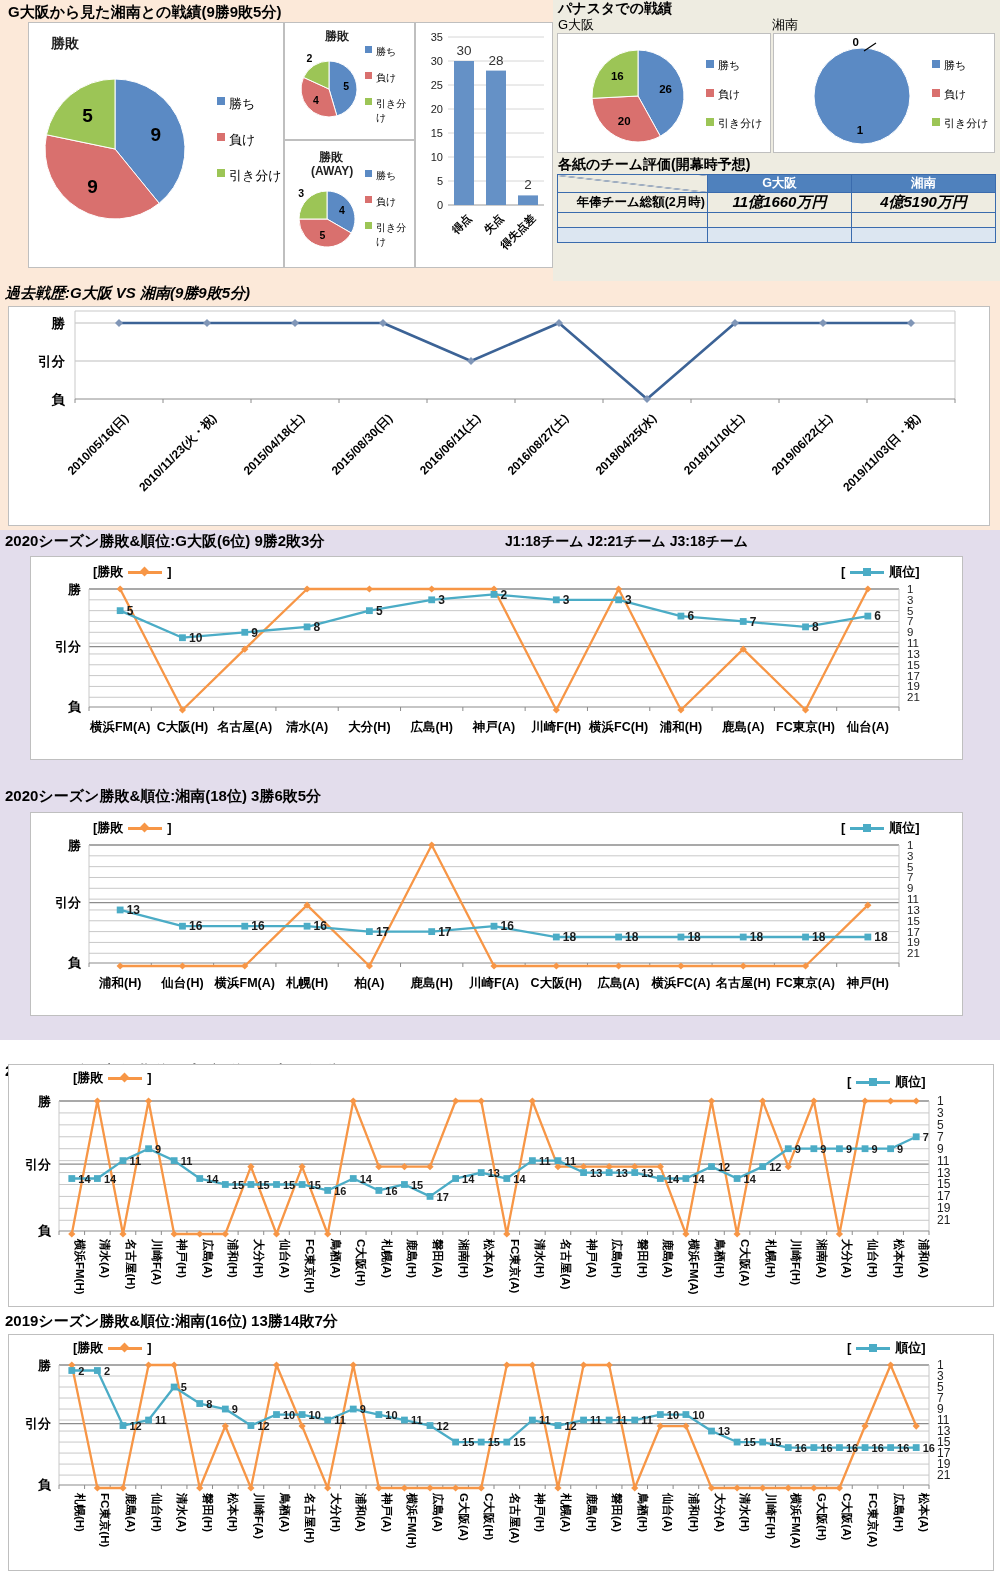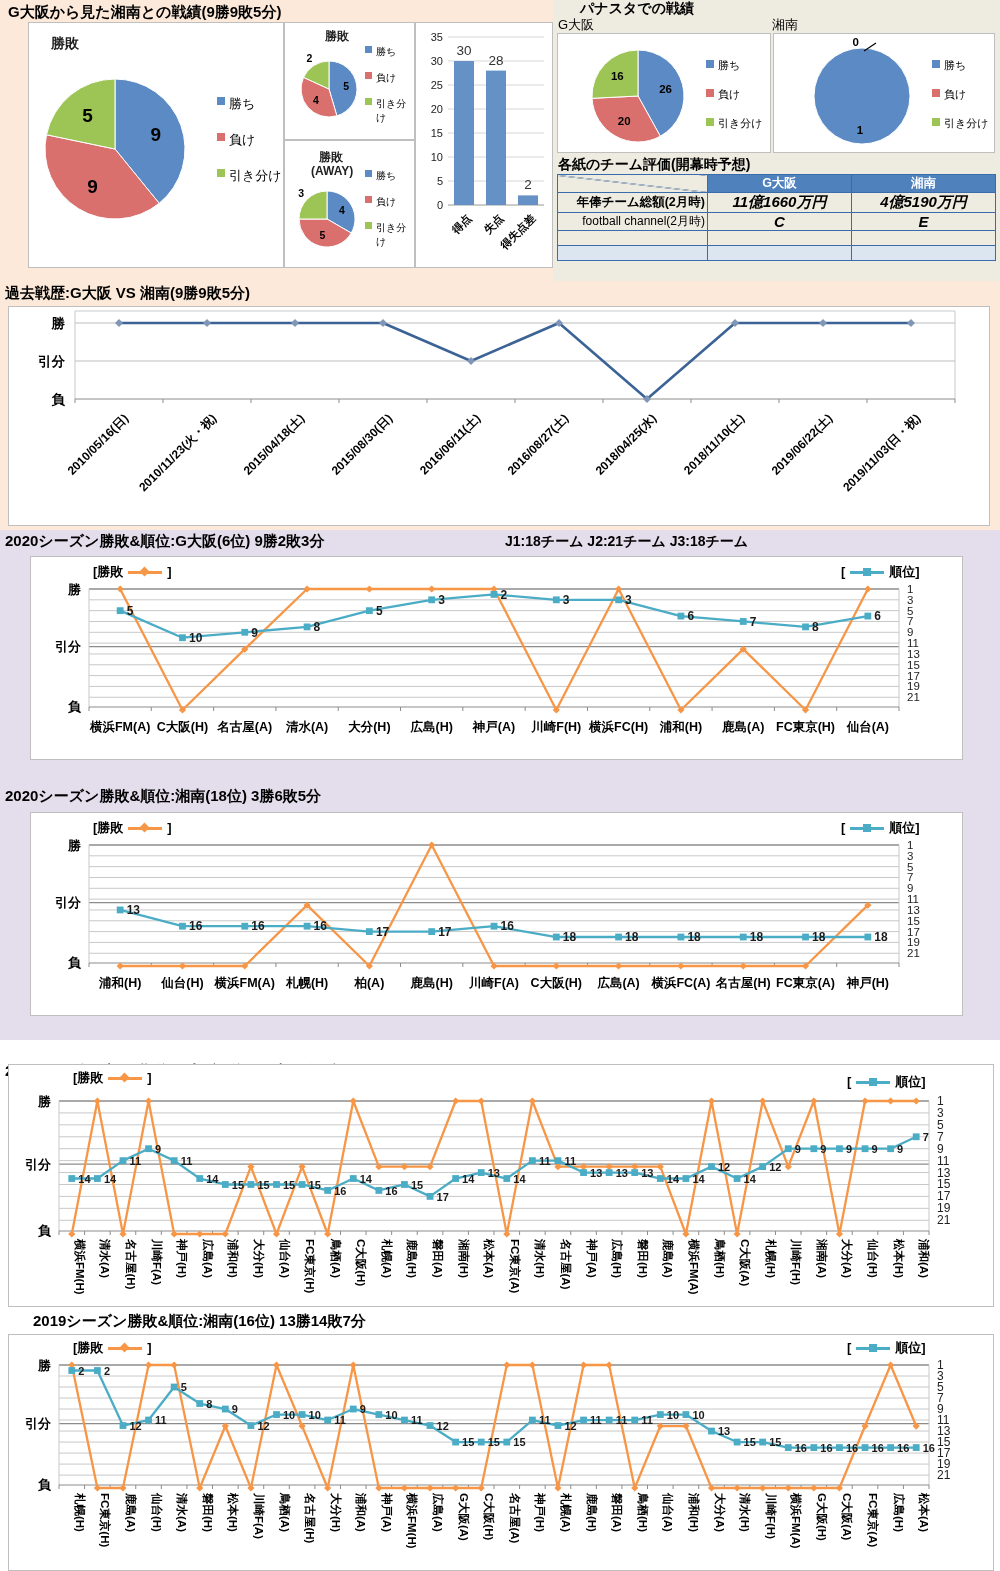--- a/index.html
+++ b/index.html
@@ -152,21 +152,21 @@
       <text x="56" y="196" text-anchor="end" font-size="11" font-weight="600" transform="rotate(-45 56 196)">得点</text>
       <rect x="70" y="47.599999999999994" width="20" height="134.4" fill="#6591C6"></rect>
       <text x="80" y="41.599999999999994" text-anchor="middle" font-size="13.5" fill="#333">28</text>
       <text x="88" y="196" text-anchor="end" font-size="11" font-weight="600" transform="rotate(-45 88 196)">失点</text>
       <rect x="102" y="172.4" width="20" height="9.599999999999994" fill="#6591C6"></rect>
       <text x="112" y="166.4" text-anchor="middle" font-size="13.5" fill="#333">2</text>
       <text x="120" y="196" text-anchor="end" font-size="11" font-weight="600" transform="rotate(-45 120 196)">得失点差</text>
     </svg>
 </div>
 
-<div class="ttl" style="left:580px;top:0px;font-size:14px;">パナスタでの戦績</div>
+<div class="ttl" style="left:558px;top:0px;font-size:14px;">パナスタでの戦績</div>
 <div class="sub" style="left:558px;top:16px;font-weight:normal;">G大阪</div>
 <div class="sub" style="left:772px;top:16px;font-weight:normal;">湘南</div>
 
 <div class="panel" style="left:557px;top:33px;width:214px;height:120px;">
   <svg width="145" height="118">
       <path d="M80,62 L80,16 A46,46 0 0 1 102.32389027642972,102.21994434265078 Z" fill="#5B8AC4" stroke="#fff" stroke-width="1"></path>
       <text x="107.60955943006414" y="58.87638977998129" text-anchor="middle" font-size="11.5" font-weight="bold">26</text>
       <path d="M80,62 L102.32389027642972,102.21994434265078 A46,46 0 0 1 34.05904067013157,64.32986176658078 Z" fill="#D9706E" stroke="#fff" stroke-width="1"></path>
       <text x="66.15918802861356" y="90.96136549244349" text-anchor="middle" font-size="11.5" font-weight="bold">20</text>
       <path d="M80,62 L34.05904067013157,64.32986176658078 A46,46 0 0 1 79.99999999999999,16 Z" fill="#9CC556" stroke="#fff" stroke-width="1"></path>
@@ -223,39 +223,34 @@
       <td class="diag"></td>
       <td class="hd">G大阪</td>
       <td class="hd">湘南</td>
     </tr>
     <tr>
       <td class="lbl">年俸チーム総額(2月時)</td>
       <td class="val">11億1660万円</td>
       <td class="val">4億5190万円</td>
     </tr>
     <tr>
-      <td class="lbl norm">football channel(2月時)</td>
-      <td class="val">C</td>
-      <td class="val">E</td>
-    </tr>
-    <tr>
           <td class="emp"></td>
           <td class="emp"></td>
           <td class="emp"></td>
         </tr>
     <tr>
           <td class="emp2"></td>
           <td class="emp2"></td>
           <td class="emp2"></td>
         </tr>
   </tbody>
     </table>
 </div>
 
-<div class="ttl" style="left:5px;top:284px;">過去戦歴:G大阪 VS 湘南(9勝9敗5分)</div>
+<div class="ttl" style="left:5px;top:284px;font-style:italic;">過去戦歴:G大阪 VS 湘南(9勝9敗5分)</div>
 <div class="panel" style="left:8px;top:306px;width:982px;height:220px;">
   <svg width="978" height="216">
       <line x1="66" y1="4" x2="946" y2="4" stroke="#C9C9C9"></line>
       <line x1="66" y1="16" x2="946" y2="16" stroke="#BDBDBD"></line>
       <line x1="66" y1="54" x2="946" y2="54" stroke="#BDBDBD"></line>
       <line x1="66" y1="4" x2="66" y2="92" stroke="#C9C9C9"></line>
       <line x1="946" y1="4" x2="946" y2="92" stroke="#C9C9C9"></line>
       <line x1="66" y1="92" x2="946" y2="92" stroke="#8C8C8C"></line>
       <line x1="66" y1="92" x2="66" y2="96" stroke="#8C8C8C"></line>
       <line x1="154" y1="92" x2="154" y2="96" stroke="#8C8C8C"></line>
@@ -721,21 +716,21 @@
       <text x="757.6764705882354" y="174" text-anchor="start" font-size="11.5" font-weight="600" transform="rotate(90 757.6764705882354 174)">札幌(H)</text>
       <text x="783.2647058823529" y="174" text-anchor="start" font-size="11.5" font-weight="600" transform="rotate(90 783.2647058823529 174)">川崎F(H)</text>
       <text x="808.8529411764706" y="174" text-anchor="start" font-size="11.5" font-weight="600" transform="rotate(90 808.8529411764706 174)">湘南(A)</text>
       <text x="834.4411764705883" y="174" text-anchor="start" font-size="11.5" font-weight="600" transform="rotate(90 834.4411764705883 174)">大分(A)</text>
       <text x="860.029411764706" y="174" text-anchor="start" font-size="11.5" font-weight="600" transform="rotate(90 860.029411764706 174)">仙台(H)</text>
       <text x="885.6176470588235" y="174" text-anchor="start" font-size="11.5" font-weight="600" transform="rotate(90 885.6176470588235 174)">松本(H)</text>
       <text x="911.2058823529412" y="174" text-anchor="start" font-size="11.5" font-weight="600" transform="rotate(90 911.2058823529412 174)">浦和(A)</text>
     </svg>
 </div>
 
-<div class="ttl" style="left:5px;top:1312px;margin-left:28px;">2019シーズン勝敗&amp;順位:湘南(16位) 13勝14敗7分</div>
+<div class="ttl" style="left:5px;top:1312px;">2019シーズン勝敗&amp;順位:湘南(16位) 13勝14敗7分</div>
 <div class="panel" style="left:8px;top:1334px;width:986px;height:237px;">
   <div class="slegend" style="left:64px;top:4px;">
     <span>[</span><span>勝敗</span><span class="mline o"></span><span>]</span>
   </div>
   <div class="slegend" style="left:838px;top:4px;">
     <span>[</span><span class="mline t"></span><span>順位</span><span>]</span>
   </div>
   <svg width="984" height="235">
       <line x1="50" y1="30" x2="920" y2="30" stroke="#8C8C8C" stroke-width="1.3"></line>
       <line x1="50" y1="41.00917431192661" x2="920" y2="41.00917431192661" stroke="#C8C8C8" stroke-width="1"></line>

